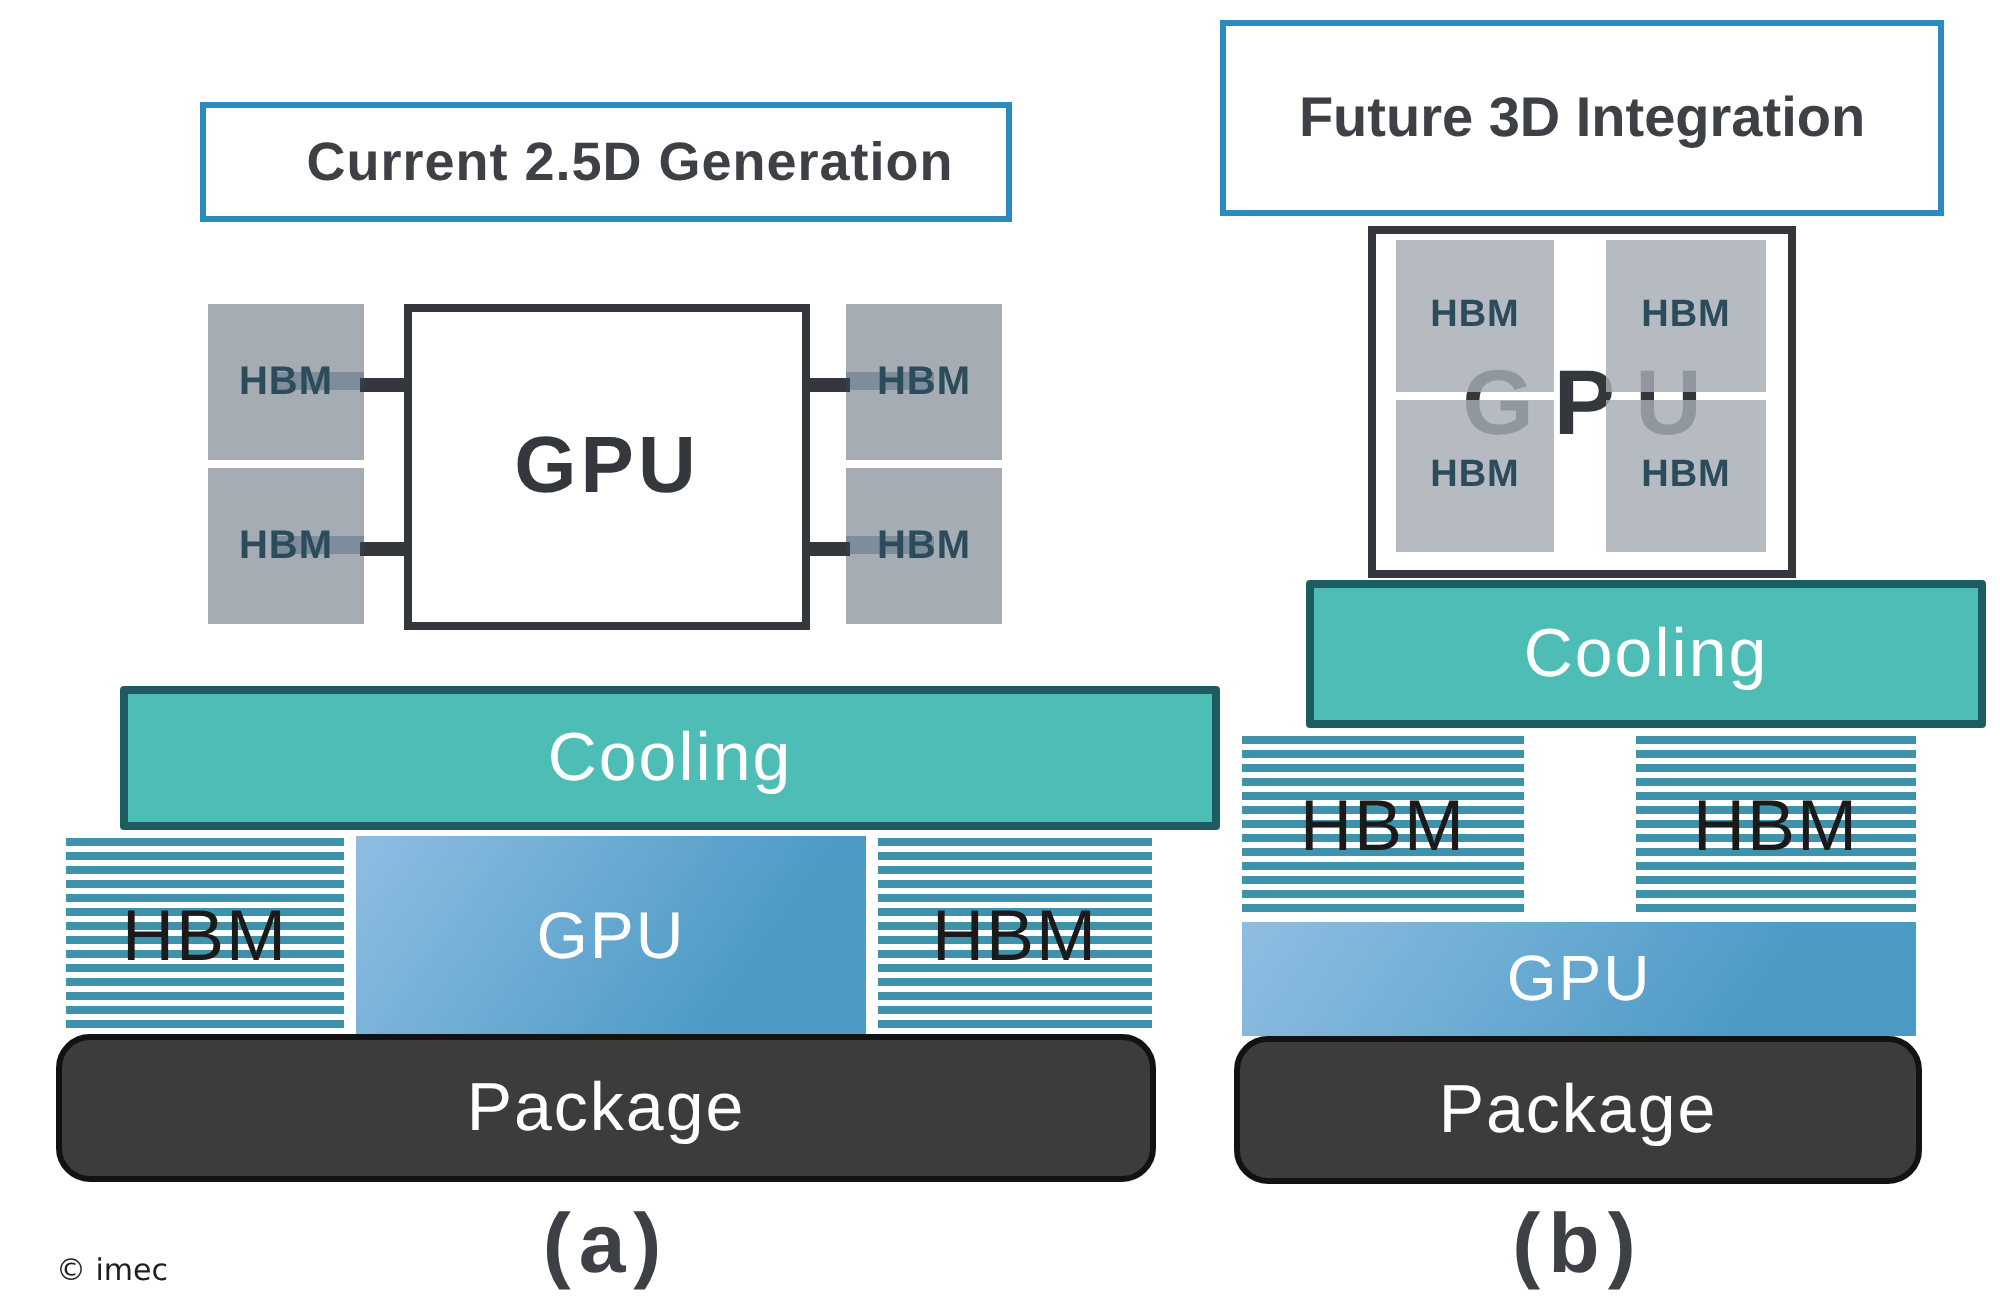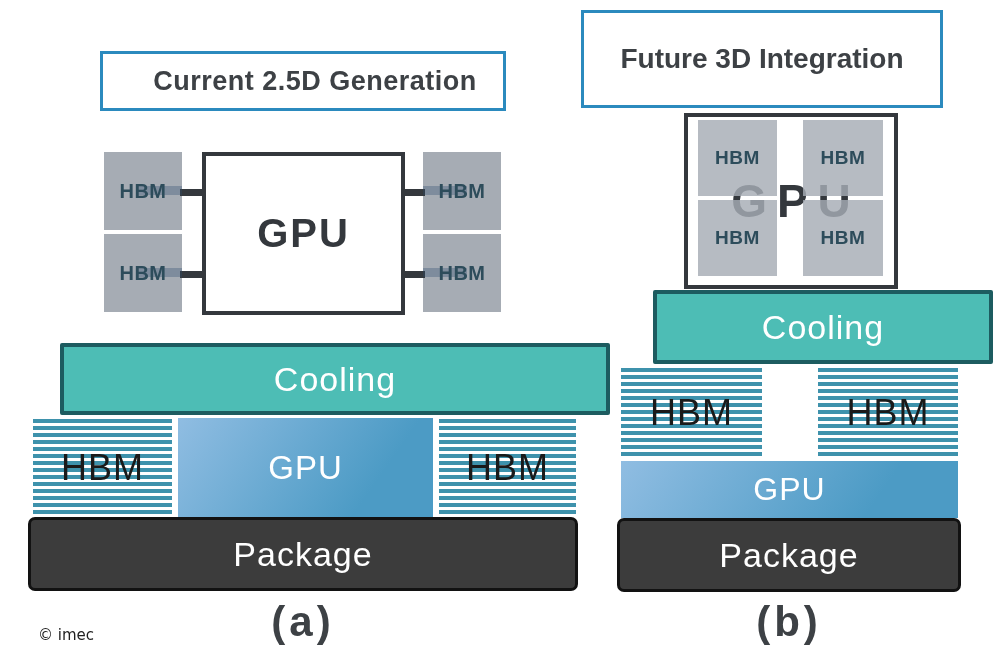--- a/index.html
+++ b/index.html
@@ -21,21 +21,21 @@
     background: #ffffff;
     display: flex;
     flex-direction: column;
     align-items: center;
     justify-content: center;
     text-align: center;
     color: var(--text-dark, #3d4145);
     font-weight: bold;
   }
   .title-a { left: 100px; top: 51px; width: 406px; height: 60px; font-size: 27px; letter-spacing: 0.5px; padding-left: 24px; }
-  .title-b { left: 581px; top: 10px; width: 362px; height: 98px; font-size: 28px; line-height: 1.32; }
+  .title-b { left: 610px; top: 10px; width: 362px; height: 98px; font-size: 28px; line-height: 1.32; }
 
   
   .die {
     background: var(--die-gray, #a6acb4);
     display: flex;
     align-items: center;
     justify-content: center;
   }
   .die-label {
     color: var(--label-slate, #2d4c5b);
@@ -107,37 +107,36 @@
     color: #1a1a1a; font-size: 36px; letter-spacing: 1px;
   }
   .gpu-cross {
     background: linear-gradient(125deg, var(--gpu-grad-light, #90bde2) 0%, var(--gpu-grad-dark, #4c9bc5) 75%);
     display: flex; align-items: center; justify-content: center;
     color: #ffffff; font-size: 33px; letter-spacing: 1px;
   }
   .package {
     background: var(--package-fill, #3c3c3c);
     border: 3px solid var(--package-border, #121212);
-    border-radius: 7px;
+    border-radius: 17px;
     display: flex; align-items: center; justify-content: center;
     color: #ffffff; font-size: 34px; letter-spacing: 1px;
   }
 
   .caption {
     text-align: center;
     font-size: 42px; font-weight: bold;
     color: var(--text-dark, #3d4145);
     letter-spacing: 4px;
   }
 
   .copyright {
     left: 28px; top: 626px;
     font-size: 15px; color: #1f1f1f;
     font-family: "DejaVu Sans", sans-serif;
-    margin-left: 10px;
   }
 </style>
 </head>
 <body>
 
 <div class="canvas">
 
   <div class="abs title-box title-a">
     <span>Current 2.5D Generation</span>
   </div>

